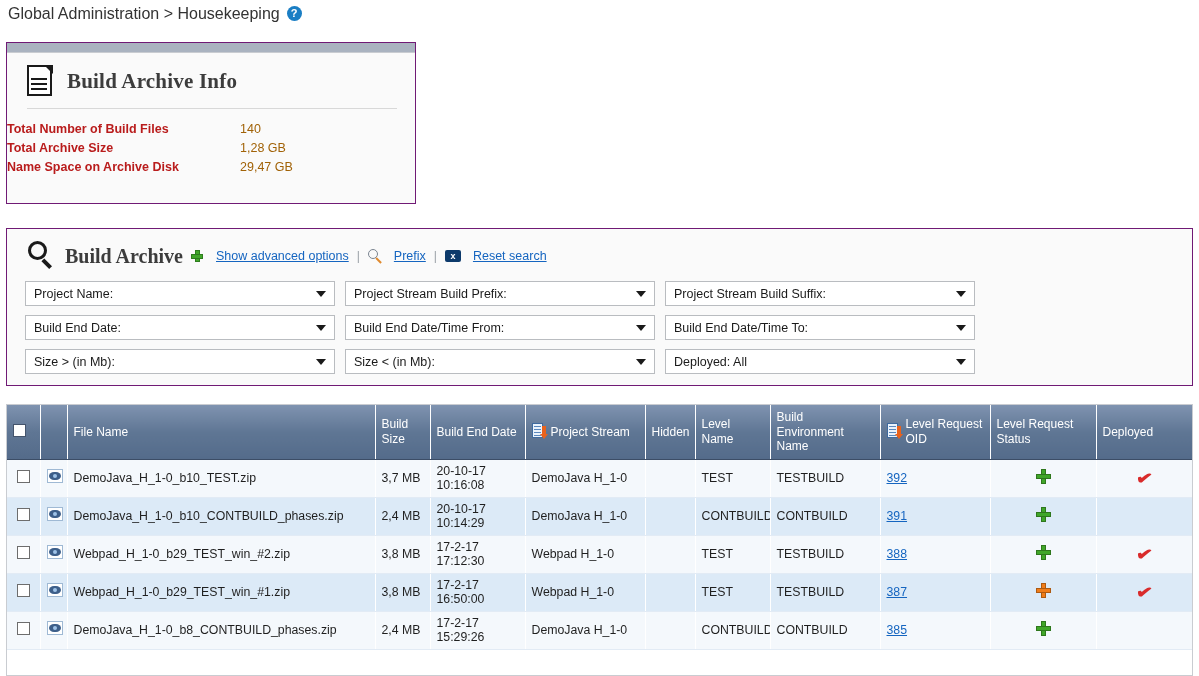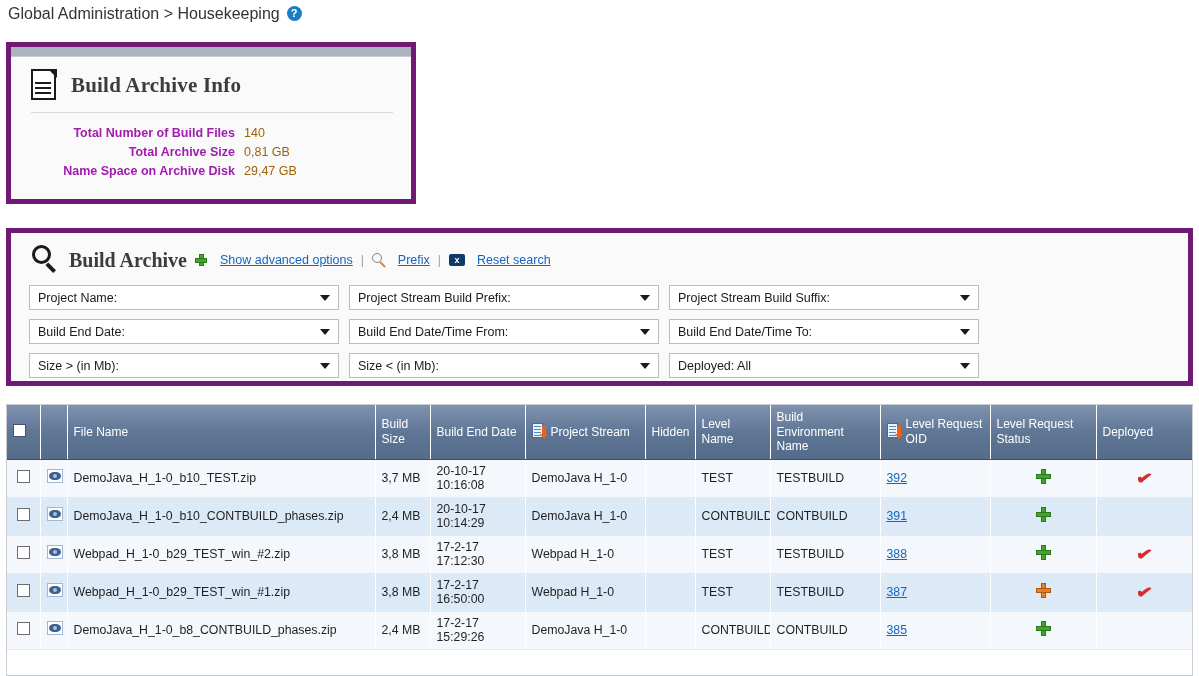--- a/index.html
+++ b/index.html
@@ -35,21 +35,21 @@
     display: inline-flex;
     align-items: center;
     justify-content: center;
     margin-left: 7px;
     line-height: 1;
     cursor: pointer;
   }
 
   
   .panel {
-    border: 5px solid #701a75;
+    border: 1px solid #701a75;
     background: #fafafa;
     box-sizing: border-box;
   }
   .panel-topbar {
     height: 9px;
     background: #aab3c0;
     border-bottom: 1px solid #c9ccd1;
   }
 
   
@@ -112,23 +112,22 @@
     margin-top: 10px;
     border-collapse: collapse;
     width: 100%;
   }
   .info-table td {
     font-size: 12.5px;
     padding: 2.5px 0;
     vertical-align: top;
   }
   .info-label {
-    text-align: right;
     font-weight: bold;
-    color: #a21caf;
+    color: #b91c1c;
     width: 224px;
     padding-right: 9px !important;
     white-space: nowrap;
   }
   .info-value {
     color: #a16207;
     font-size: 12.5px;
   }
 
   
@@ -477,21 +476,21 @@
   </div>
   <div class="info-divider"></div>
   <table class="info-table">
     <tbody>
         <tr>
       <td class="info-label">Total Number of Build Files</td>
       <td class="info-value">140</td>
     </tr>
     <tr>
       <td class="info-label">Total Archive Size</td>
-      <td class="info-value">0,81 GB</td>
+      <td class="info-value">1,28 GB</td>
     </tr>
     <tr>
       <td class="info-label">Name Space on Archive Disk</td>
       <td class="info-value">29,47 GB</td>
     </tr>
   </tbody>
     </table>
 </div>
 
 <div class="panel" id="search-panel">

